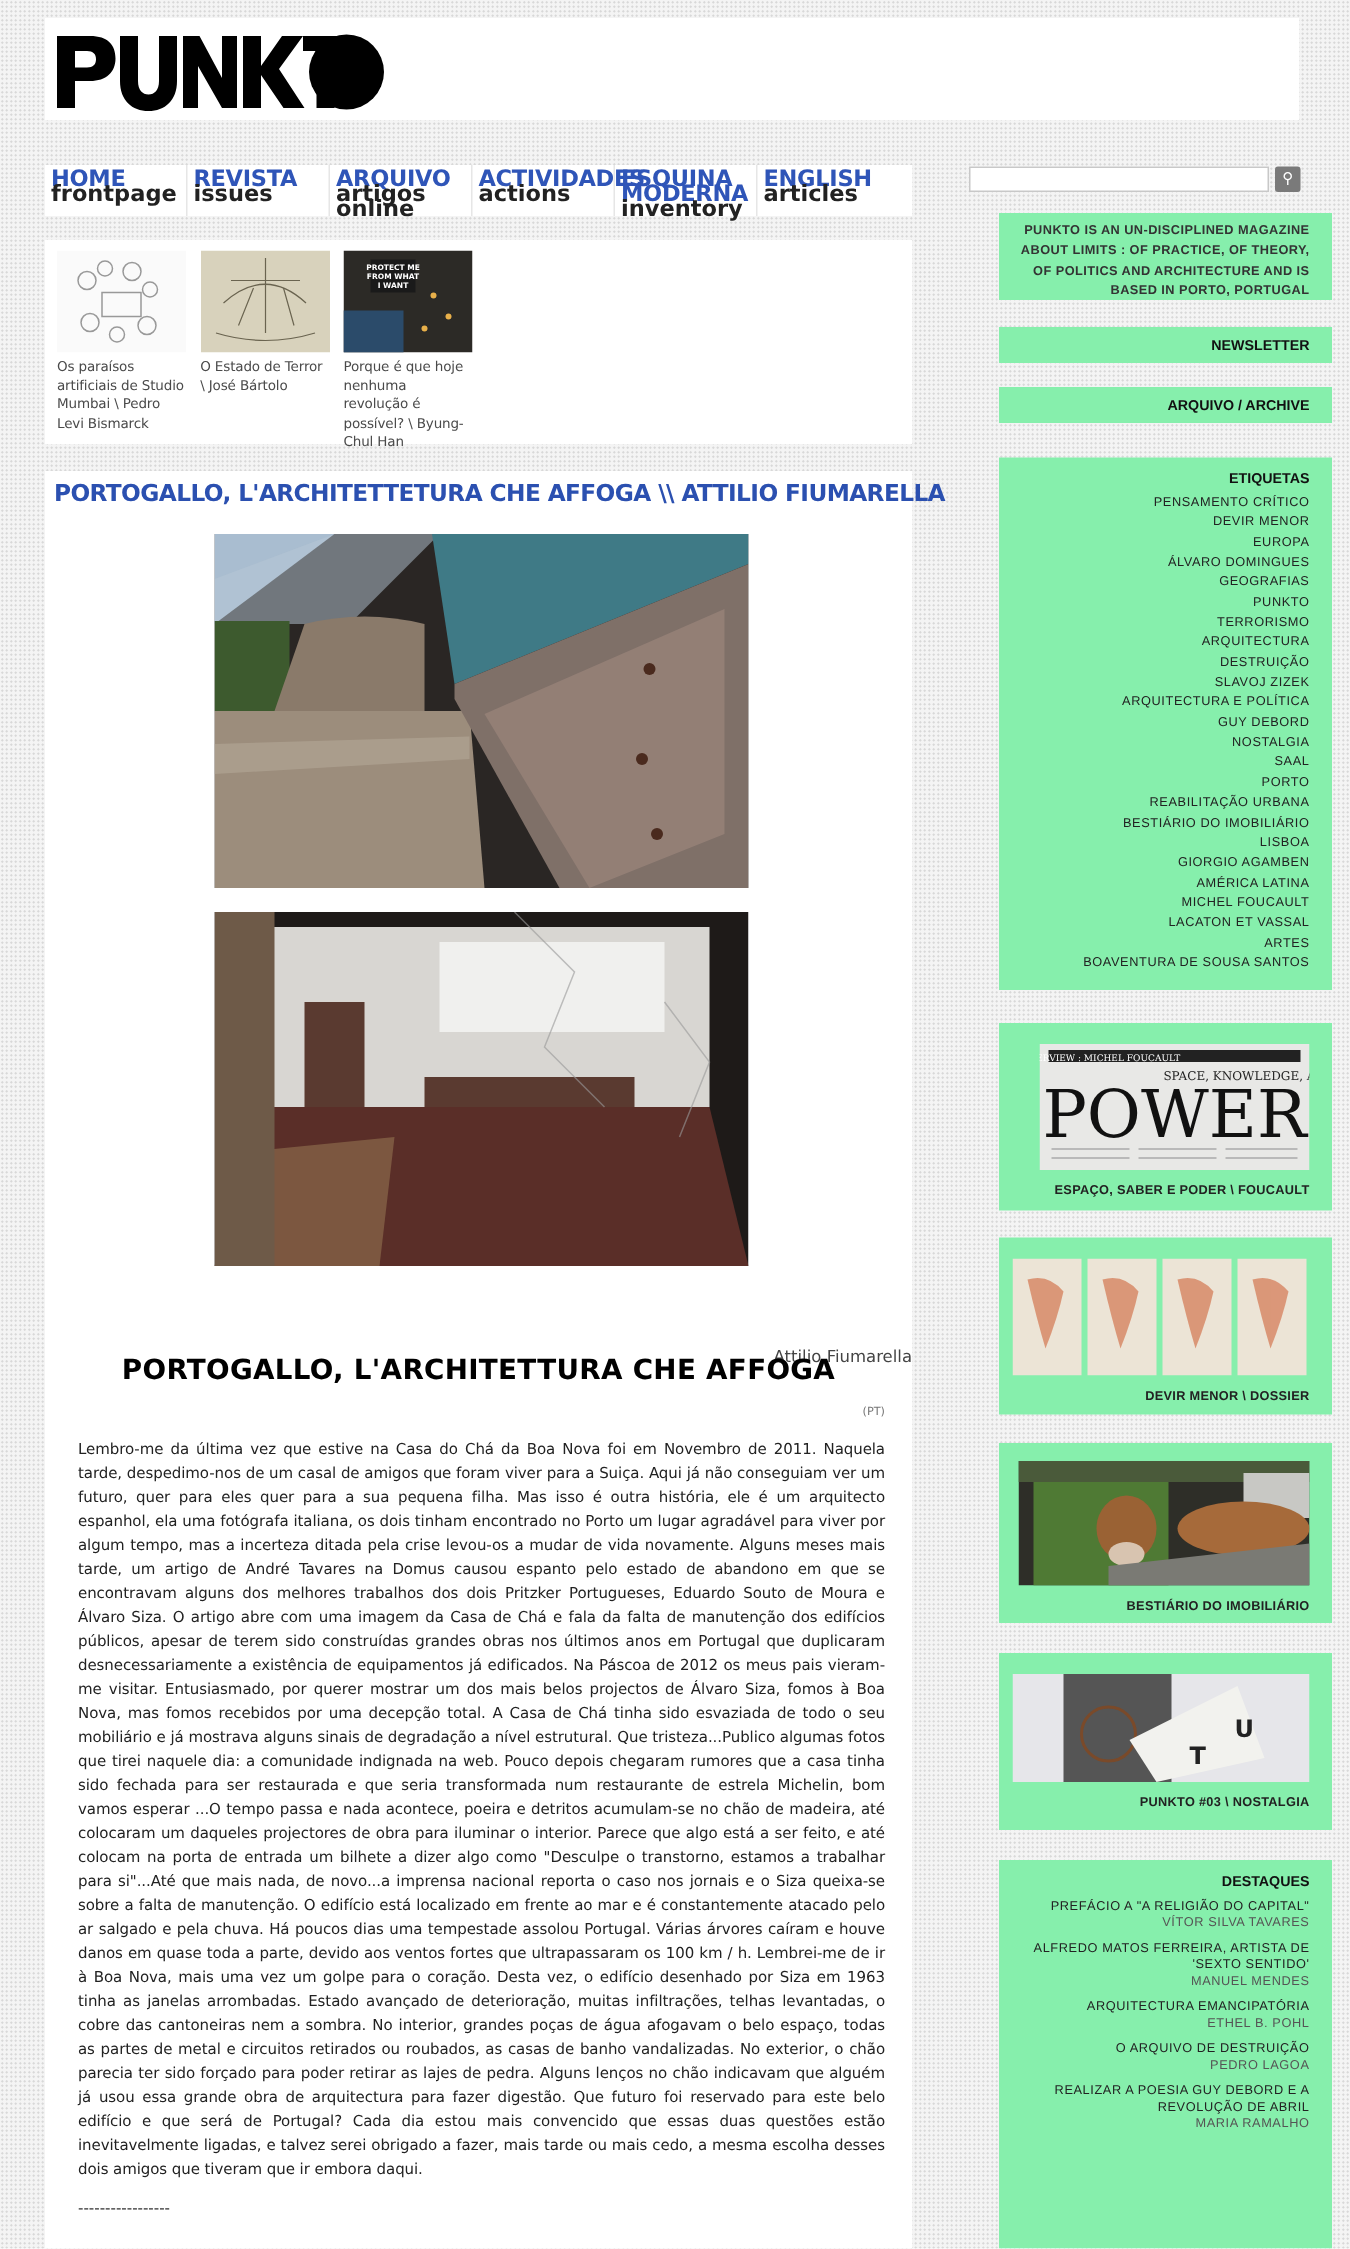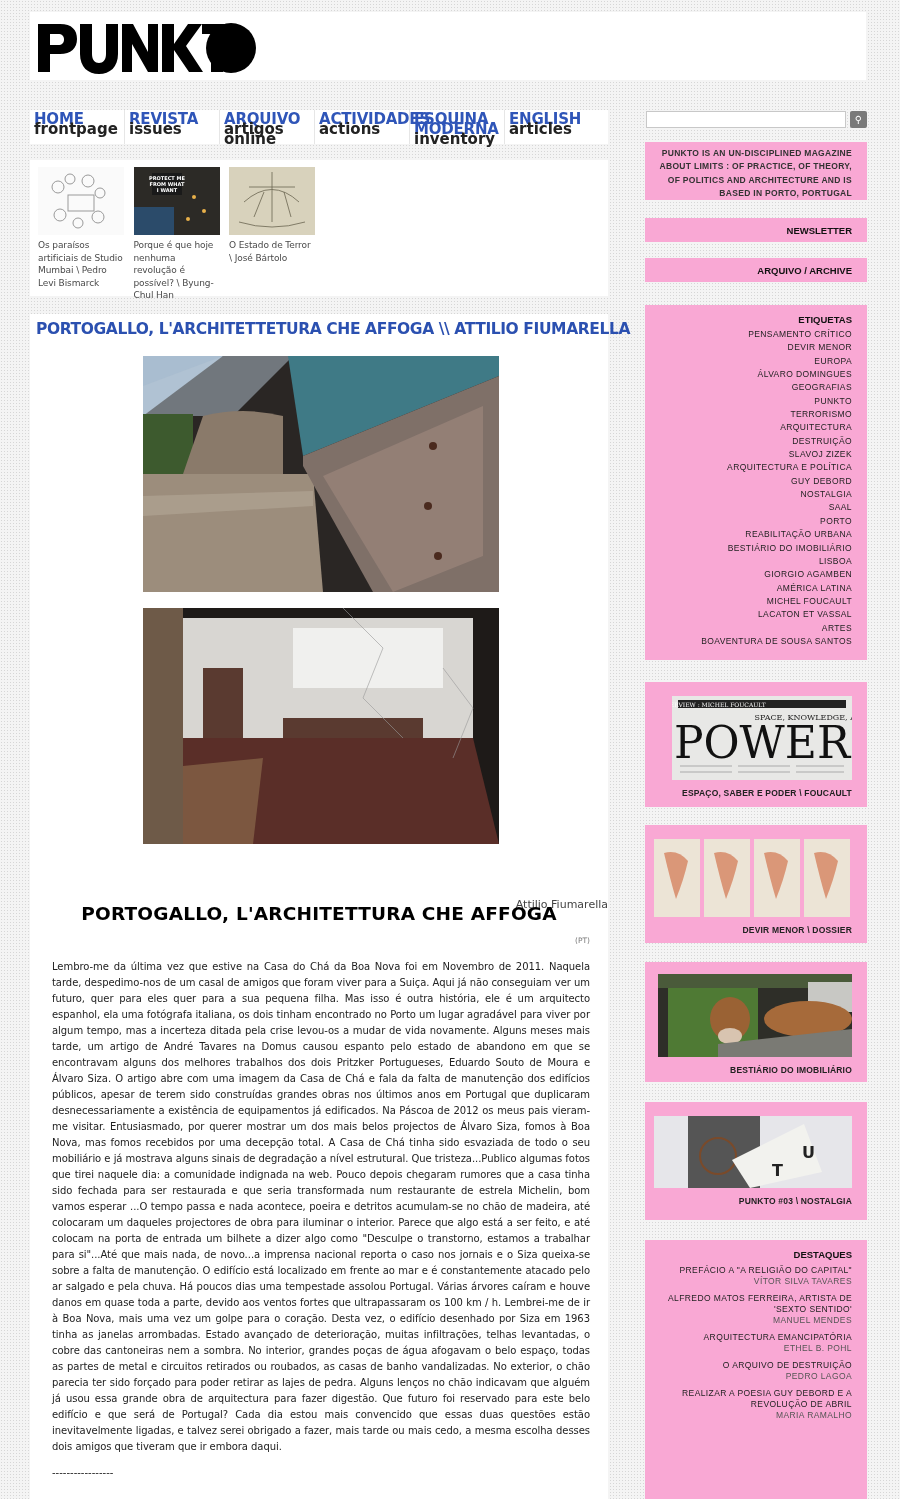--- a/index.html
+++ b/index.html
@@ -32,21 +32,21 @@
   .photo { position: absolute; left: 113px; width: 356px; }
   .author { position: absolute; left: 0; width: 578px; top: 568px; text-align: right; font-size: 11px; color: #444; margin-top: 16px; }
   .headline { position: absolute; left: 0; width: 578px; top: 589px; text-align: center; font-size: 18.5px; font-weight: bold; color: #000; letter-spacing: 0.2px; }
   .lang { position: absolute; right: 18px; top: 622px; font-size: 7.5px; color: #777; }
   .body-text { position: absolute; left: 22px; top: 645px; width: 538px; font-size: 10px; line-height: 16px; color: #222; text-align: justify; letter-spacing: -0.05px; }
   .separator { position: absolute; left: 22px; top: 1153px; font-size: 10px; color: #222; }
   
   #search-row { position: absolute; left: 646px; top: 110px; width: 222px; height: 20px; }
   .search-input { position: absolute; left: 0; top: 1px; width: 200px; height: 17px; border: 1px solid #c8c8c8; background: #fff; }
   .search-btn { position: absolute; left: 204px; top: 1px; width: 17px; height: 17px; background: #7a7a7a; border-radius: 2px; color: #fff; font-size: 10px; text-align: center; line-height: 17px; }
-  .side { position: absolute; left: 645px; width: 222px; background: #f9a8d4; text-align: right; padding-right: 15px; font-family: "Liberation Sans", sans-serif; color: #222; text-transform: uppercase; }
+  .side { position: absolute; left: 666px; width: 222px; background: #86efac; text-align: right; padding-right: 15px; font-family: "Liberation Sans", sans-serif; color: #222; text-transform: uppercase; }
   .side-heading { font-size: 9.5px; font-weight: bold; color: #111; }
   .about { font-size: 8.5px; font-weight: bold; line-height: 13.3px; color: #333; letter-spacing: 0.3px; padding-top: 5px; }
   .tag { font-size: 8.5px; line-height: 13.35px; letter-spacing: 0.4px; cursor: pointer; }
   .promo-img { display: block; margin-left: auto; }
   .promo-caption { font-size: 8.5px; font-weight: bold; letter-spacing: 0.2px; margin-top: 8px; color: #222; }
   .dest-title { font-size: 8.5px; line-height: 11px; letter-spacing: 0.4px; color: #222; }
   .dest-author { font-size: 8.5px; line-height: 11px; letter-spacing: 0.4px; color: #555; margin-bottom: 6px; }
 </style>
 </head>
 <body>
@@ -103,44 +103,44 @@
           <circle cx="22" cy="48" r="6"></circle>
           <circle cx="40" cy="56" r="5"></circle>
           <circle cx="60" cy="50" r="6"></circle>
           <rect x="30" y="28" width="26" height="16"></rect>
         </g>
       </svg>
     <div class="thumb-caption">Os paraísos artificiais de Studio Mumbai \ Pedro Levi Bismarck</div>
   </div>
   <div class="thumb">
     <svg class="thumb-img" viewBox="0 0 86 68">
+        <rect width="86" height="68" fill="#d8d2bc"></rect>
+        <g stroke="#6a6450" stroke-width="0.8" fill="none">
+          <path d="M10 55 Q43 65 76 55"></path>
+          <path d="M43 5 L43 55"></path>
+          <path d="M20 20 L66 20"></path>
+          <path d="M15 35 Q43 10 70 35"></path>
+          <path d="M25 50 L35 25 M55 25 L62 50"></path>
+        </g>
+      </svg>
+    <div class="thumb-caption">O Estado de Terror \ José Bártolo</div>
+  </div>
+  <div class="thumb">
+    <svg class="thumb-img" viewBox="0 0 86 68">
         <rect width="86" height="68" fill="#2c2a26"></rect>
         <rect x="0" y="40" width="40" height="28" fill="#2b4b6a"></rect>
         <rect x="18" y="6" width="30" height="22" fill="#1a1a1a"></rect>
         <text x="33" y="13" font-size="5" fill="#fff" text-anchor="middle" font-family="DejaVu Sans" font-weight="bold">PROTECT ME</text>
         <text x="33" y="19" font-size="5" fill="#fff" text-anchor="middle" font-family="DejaVu Sans" font-weight="bold">FROM WHAT</text>
         <text x="33" y="25" font-size="5" fill="#fff" text-anchor="middle" font-family="DejaVu Sans" font-weight="bold">I WANT</text>
         <circle cx="60" cy="30" r="2" fill="#e8b04a"></circle>
         <circle cx="70" cy="44" r="2" fill="#e8b04a"></circle>
         <circle cx="54" cy="52" r="2" fill="#e8b04a"></circle>
       </svg>
     <div class="thumb-caption">Porque é que hoje nenhuma revolução é possível? \ Byung-Chul Han</div>
-  </div>
-  <div class="thumb">
-    <svg class="thumb-img" viewBox="0 0 86 68">
-        <rect width="86" height="68" fill="#d8d2bc"></rect>
-        <g stroke="#6a6450" stroke-width="0.8" fill="none">
-          <path d="M10 55 Q43 65 76 55"></path>
-          <path d="M43 5 L43 55"></path>
-          <path d="M20 20 L66 20"></path>
-          <path d="M15 35 Q43 10 70 35"></path>
-          <path d="M25 50 L35 25 M55 25 L62 50"></path>
-        </g>
-      </svg>
-    <div class="thumb-caption">O Estado de Terror \ José Bártolo</div>
   </div>
 </div>
 
 <div class="box" id="article">
   <div class="post-title">PORTOGALLO, L'ARCHITETTETURA CHE AFFOGA \\ ATTILIO FIUMARELLA</div>
 
   <svg class="photo" style="top:42px;height:236px;" viewBox="0 0 356 236" preserveAspectRatio="none">
     <rect width="356" height="236" fill="#2a2624"></rect>
     <path d="M0 0 L80 0 L0 60 Z" fill="#a9bdd0"></path>
     <path d="M0 30 L80 0 L150 0 L90 60 L0 60Z" fill="#b8c8d6" opacity="0.5"></path>

